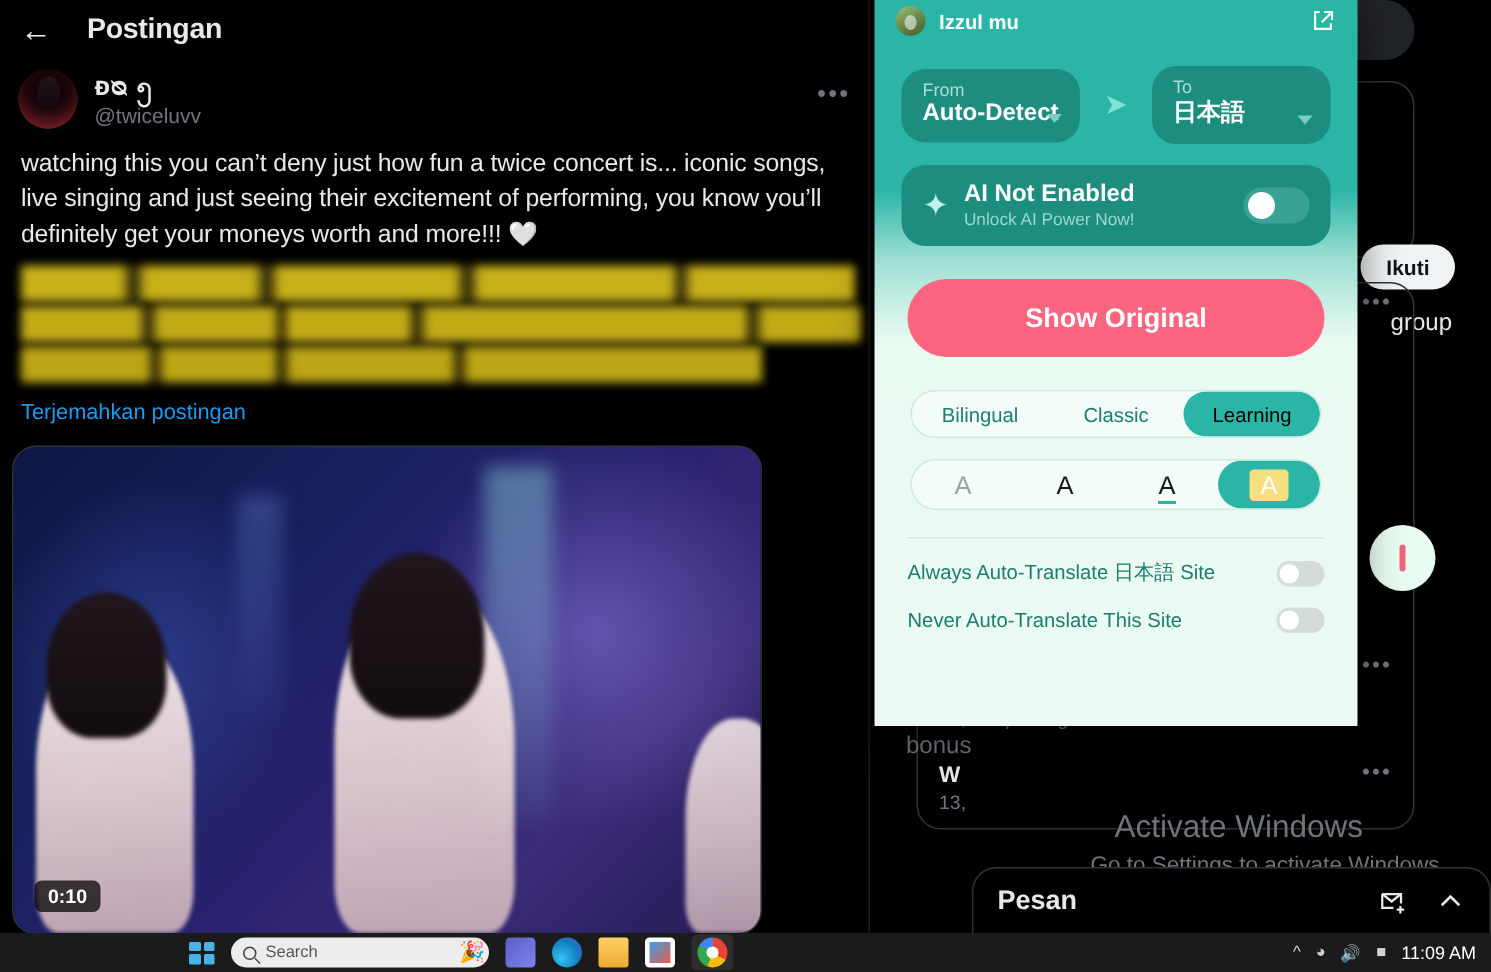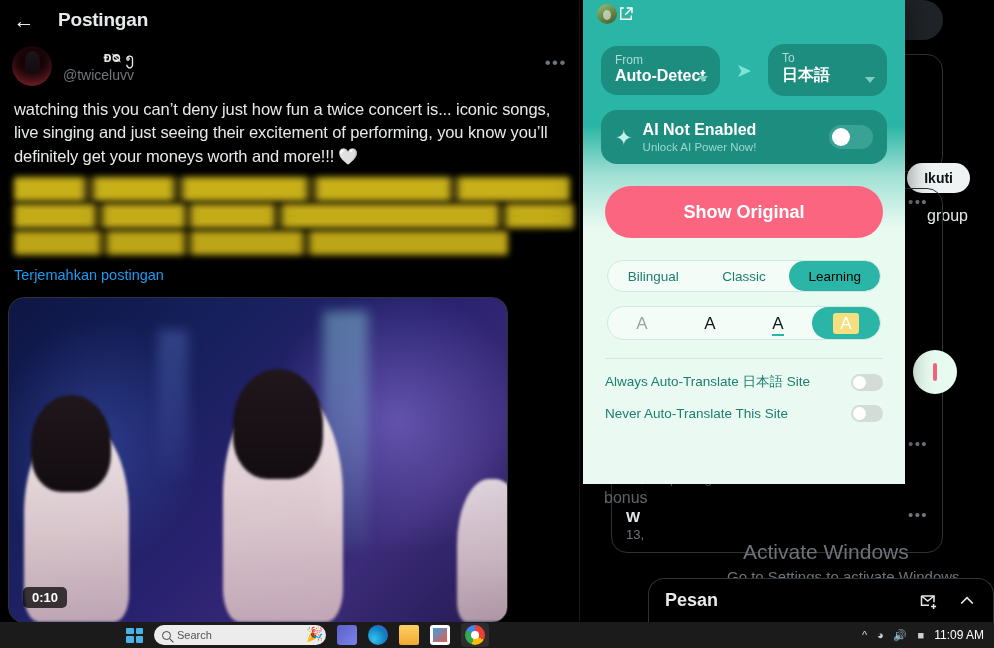--- a/index.html
+++ b/index.html
@@ -35,21 +35,21 @@
     background-blend-mode: overlay, normal;
     box-shadow: inset 0 -10px 16px -6px #8e2630, inset 0 8px 14px -6px #15080b;
     overflow: hidden; position: relative;
   }
   .avatar::after {
     content:""; position:absolute; left:13px; top:5px; width:15px; height:22px;
     border-radius: 48% 48% 40% 40%;
     background: linear-gradient(180deg,#201419 0%, #120b0e 100%);
   }
   .author-meta { margin-left: 11px; line-height: 1.15; }
-  .author-name { color: #e7e9ea; font-size: 14px; font-weight: 700; letter-spacing: 0.5px; text-align: right; }
+  .author-name { color: #e7e9ea; font-size: 18px; font-weight: 700; letter-spacing: 0.5px; }
   .author-handle { color: #71767b; font-size: 14px; margin-top: 2px; }
   .post-more {
     position: absolute; right: 12px; top: 14px; color: #71767b;
     font-size: 17px; letter-spacing: 1.5px; cursor: pointer; line-height: 1;
   }
 
   .post-text {
     color: #e7e9ea; font-size: 16.5px; line-height: 1.42;
     padding: 12px 14px 0 14px; letter-spacing: -0.1px;
   }
@@ -379,20 +379,21 @@
           <path d="M5 15l7-7 7 7"></path>
         </svg>
       </div>
     </div>
   </div>
 
   <div class="translator">
 
     <div class="tr-head">
       <div class="tr-avatar"></div>
+      <div class="tr-user">Izzul mu</div>
       <div class="tr-share">
         <svg width="18" height="18" viewBox="0 0 24 24" fill="none" stroke="currentColor" stroke-width="1.9">
           <path d="M9 4H5v15h14v-5"></path>
             <path d="M13 4h7v7"></path>
             <path d="M20 4l-9 9"></path>
         </svg>
       </div>
     </div>
 
     <div class="lang-row">

